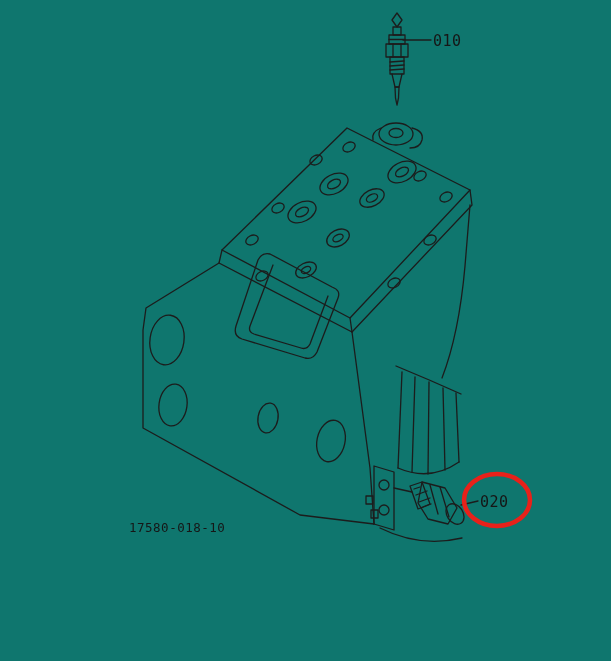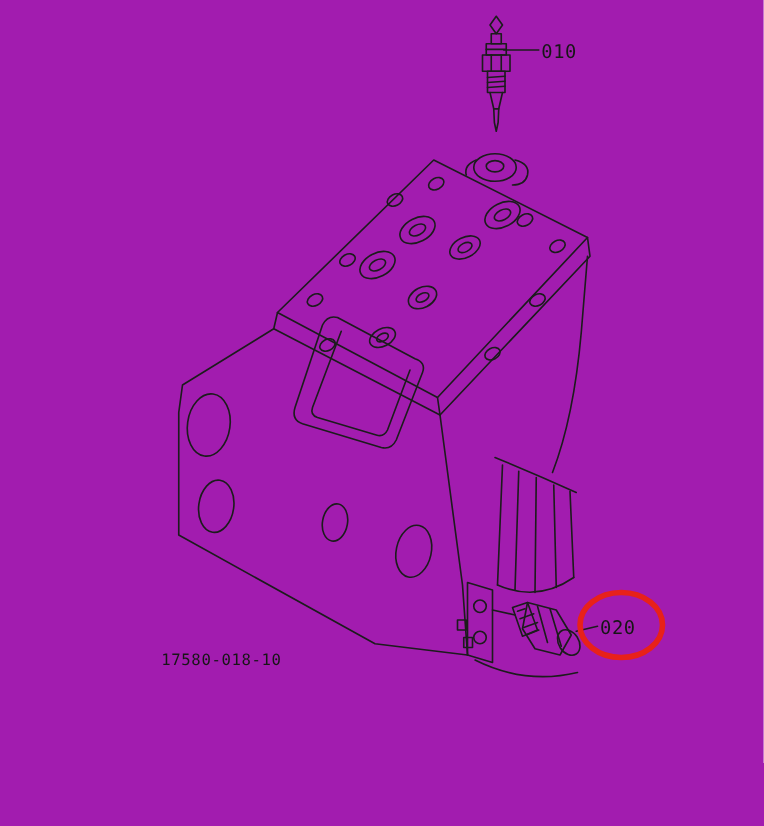--- a/index.html
+++ b/index.html
@@ -1,20 +1,20 @@
 <!DOCTYPE html>
 <html><head>
 <meta charset="utf-8">
 <style>
   html, body { margin: 0; padding: 0; background: #ffffff; }
   .stage {
     position: relative;
     width: 611px;
     height: 661px;
-    background: #a21caf;
+    background: #0f766e;
     overflow: hidden;
     font-family: "DejaVu Sans Mono", monospace;
   }
   svg { display: block; }
   .callout {
     font-family: "DejaVu Sans Mono", monospace;
     font-size: 15px;
     letter-spacing: 0.5px;
     fill: #161616;
   }

